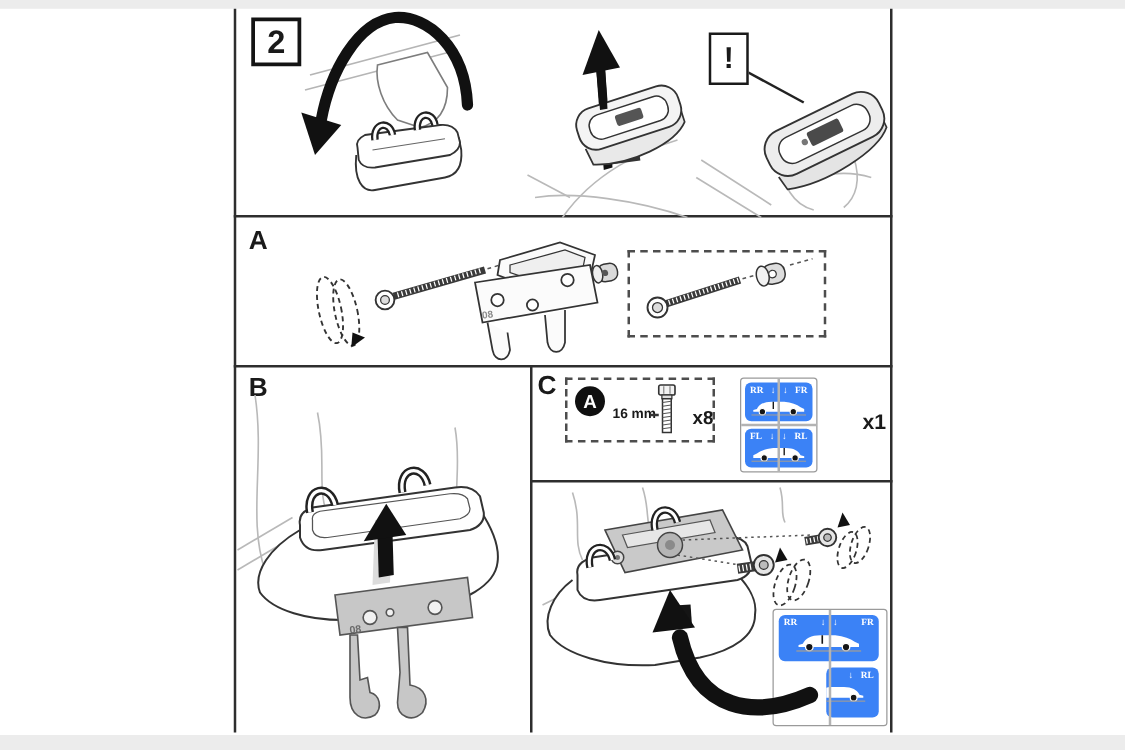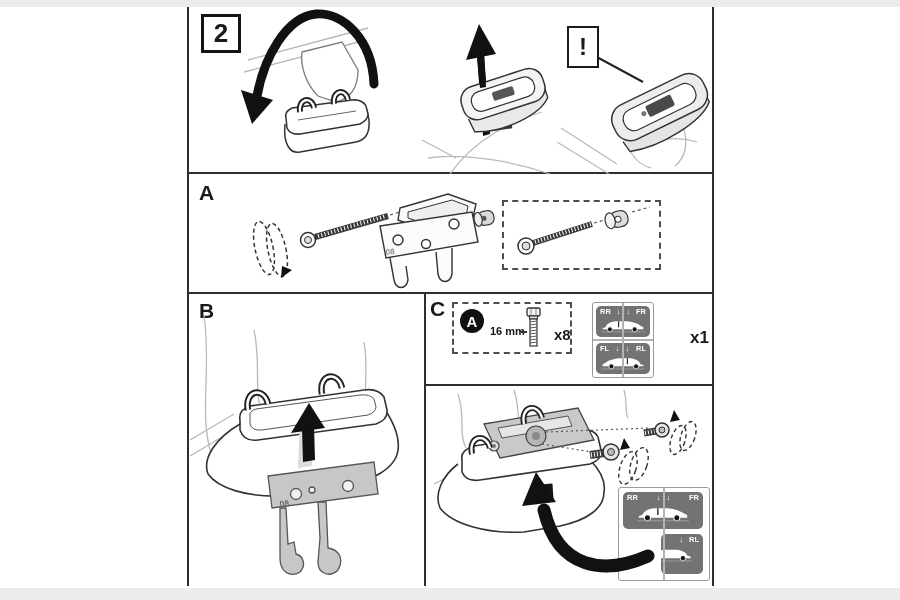--- a/index.html
+++ b/index.html
@@ -19,21 +19,21 @@
   .circle-a{position:absolute;left:6px;top:5px;width:24px;height:24px;border-radius:50%;
             background:#101010;color:#fff;display:flex;align-items:center;justify-content:center;
             font-size:15px;font-weight:bold;}
   .mm-label{position:absolute;left:36px;top:21px;font-size:11px;font-weight:bold;}
   .measure-line{position:absolute;left:66px;top:27px;width:7px;height:1.5px;background:#333;}
   .qty{position:absolute;font-weight:bold;}
   .qty-x8{left:100px;top:22px;font-size:15px;}
   .sheet{position:absolute;background:#fff;border:1.5px solid #9a9a9a;border-radius:3px;z-index:2;}
   .sheet .cut-v{position:absolute;top:0;bottom:0;width:1.5px;background:#b3b3b3;z-index:6;}
   .sheet .cut-h{position:absolute;left:0;right:0;height:1.5px;background:#b3b3b3;z-index:6;}
-  .sticker{position:absolute;background:#737373;border-radius:5px;color:#fff;overflow:hidden;z-index:4;}
+  .sticker{position:absolute;background:#3b82f6;border-radius:5px;color:#fff;overflow:hidden;z-index:4;font-family:Liberation Serif, serif;}
   .stk-head{display:flex;justify-content:space-between;align-items:center;
             padding:2px 4px 0 4px;font-size:7.5px;font-weight:bold;line-height:8px;}
   .stk-head.right-only{justify-content:flex-end;gap:6px;}
   .stk-arrows{display:flex;gap:6px;}
   .stk-car{display:flex;justify-content:center;margin-top:1px;}
   .stk-car.shift{margin-left:-26px;}
   svg{position:absolute;overflow:visible;}
   svg.illus{position:absolute;}
   text{font-family:"Liberation Sans",sans-serif;}
 </style>

